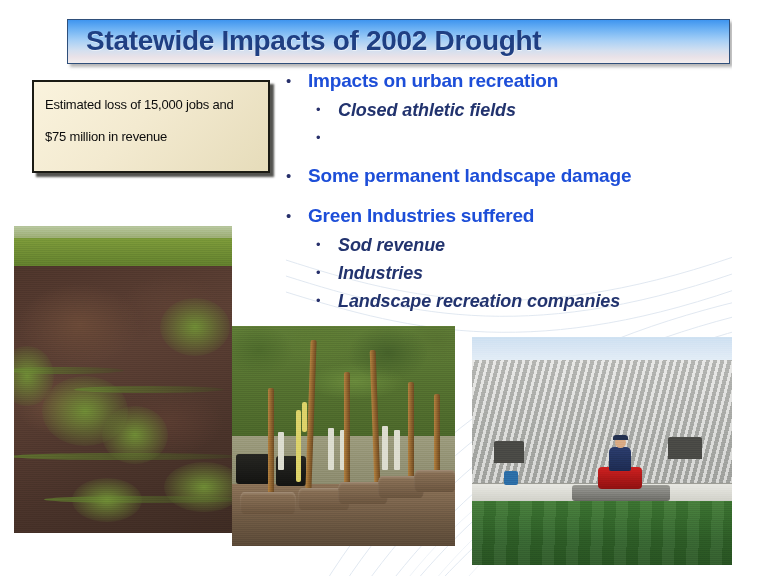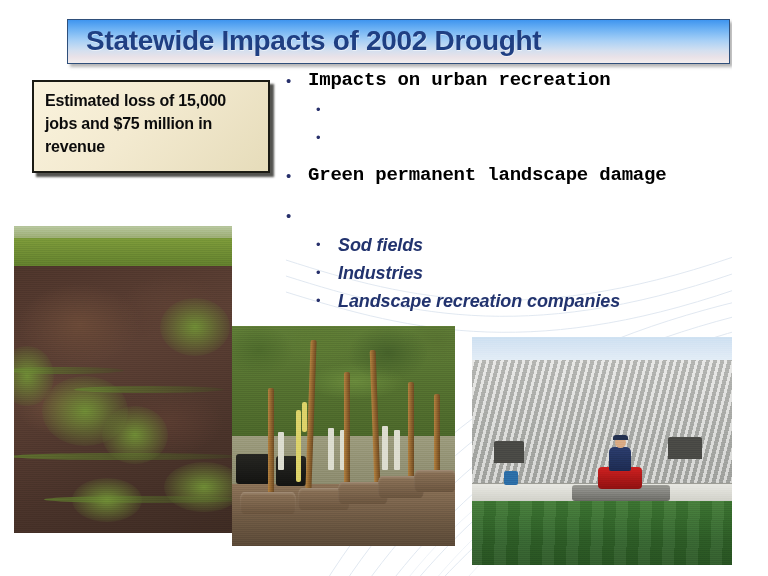--- a/index.html
+++ b/index.html
@@ -40,38 +40,37 @@
 
   
   #callout {
     position:absolute; left:32px; top:80px; width:238px; height:93px;
     border:2px solid #1b1b14;
     background:linear-gradient(135deg,#faf3dd 0%, #f3ead0 45%, #e6dcba 100%);
     box-shadow:4px 4px 2px rgba(25,25,20,.75);
     padding:7px 10px 0 11px;
   }
   #callout-text {
-    font-size:16px; line-height:23px; color:#0c0c0c;
-    font-weight:700; letter-spacing:-.2px;
+    font-size:13px; line-height:32px; color:#0c0c0c;
+    font-weight:400; letter-spacing:-.2px;
   }
 
   
   #bullets {
     position:absolute; left:286px; top:66px; width:480px;
   }
   .b-row { display:flex; align-items:flex-start; }
   .b1 { margin-bottom:1px; }
   .b1 .dot {
     width:22px; flex:0 0 22px; text-align:left;
     color:#27306b; font-size:15px; line-height:29px;
   }
   .b1 .txt {
-    font-size:19px; line-height:29px; color:#000000; font-weight:bold;
+    font-size:19px; line-height:29px; color:#1d4ed8; font-weight:bold;
     letter-spacing:-.2px;
-    font-family:Liberation Mono, monospace;
   }
   .b2 { margin-left:30px; margin-bottom:0px; }
   .b2 .dot {
     width:22px; flex:0 0 22px; text-align:left;
     color:#27306b; font-size:13px; line-height:28px;
   }
   .b2 .txt {
     font-size:18px; line-height:28px; color:#22336e;
     font-weight:bold; font-style:italic; letter-spacing:-.1px;
   }
@@ -231,40 +230,42 @@
   </div>
 
   <div id="bullets">
 
     <div class="b-row b1">
       <span class="dot">•</span>
       <span class="txt">Impacts on urban recreation</span>
     </div>
     <div class="b-row b2">
       <span class="dot">•</span>
+      <span class="txt">Closed athletic fields</span>
     </div>
     <div class="b-row b2">
       <span class="dot">•</span>
     </div>
 
     <div class="gap-sm"></div>
 
     <div class="b-row b1">
       <span class="dot">•</span>
-      <span class="txt">Green permanent landscape damage</span>
+      <span class="txt">Some permanent landscape damage</span>
     </div>
 
     <div class="gap-md"></div>
 
     <div class="b-row b1">
       <span class="dot">•</span>
-    </div>
-    <div class="b-row b2">
-      <span class="dot">•</span>
-      <span class="txt">Sod fields</span>
+      <span class="txt">Green Industries suffered</span>
+    </div>
+    <div class="b-row b2">
+      <span class="dot">•</span>
+      <span class="txt">Sod revenue</span>
     </div>
     <div class="b-row b2">
       <span class="dot">•</span>
       <span class="txt">Industries</span>
     </div>
     <div class="b-row b2">
       <span class="dot">•</span>
       <span class="txt">Landscape recreation companies</span>
     </div>
   </div>

